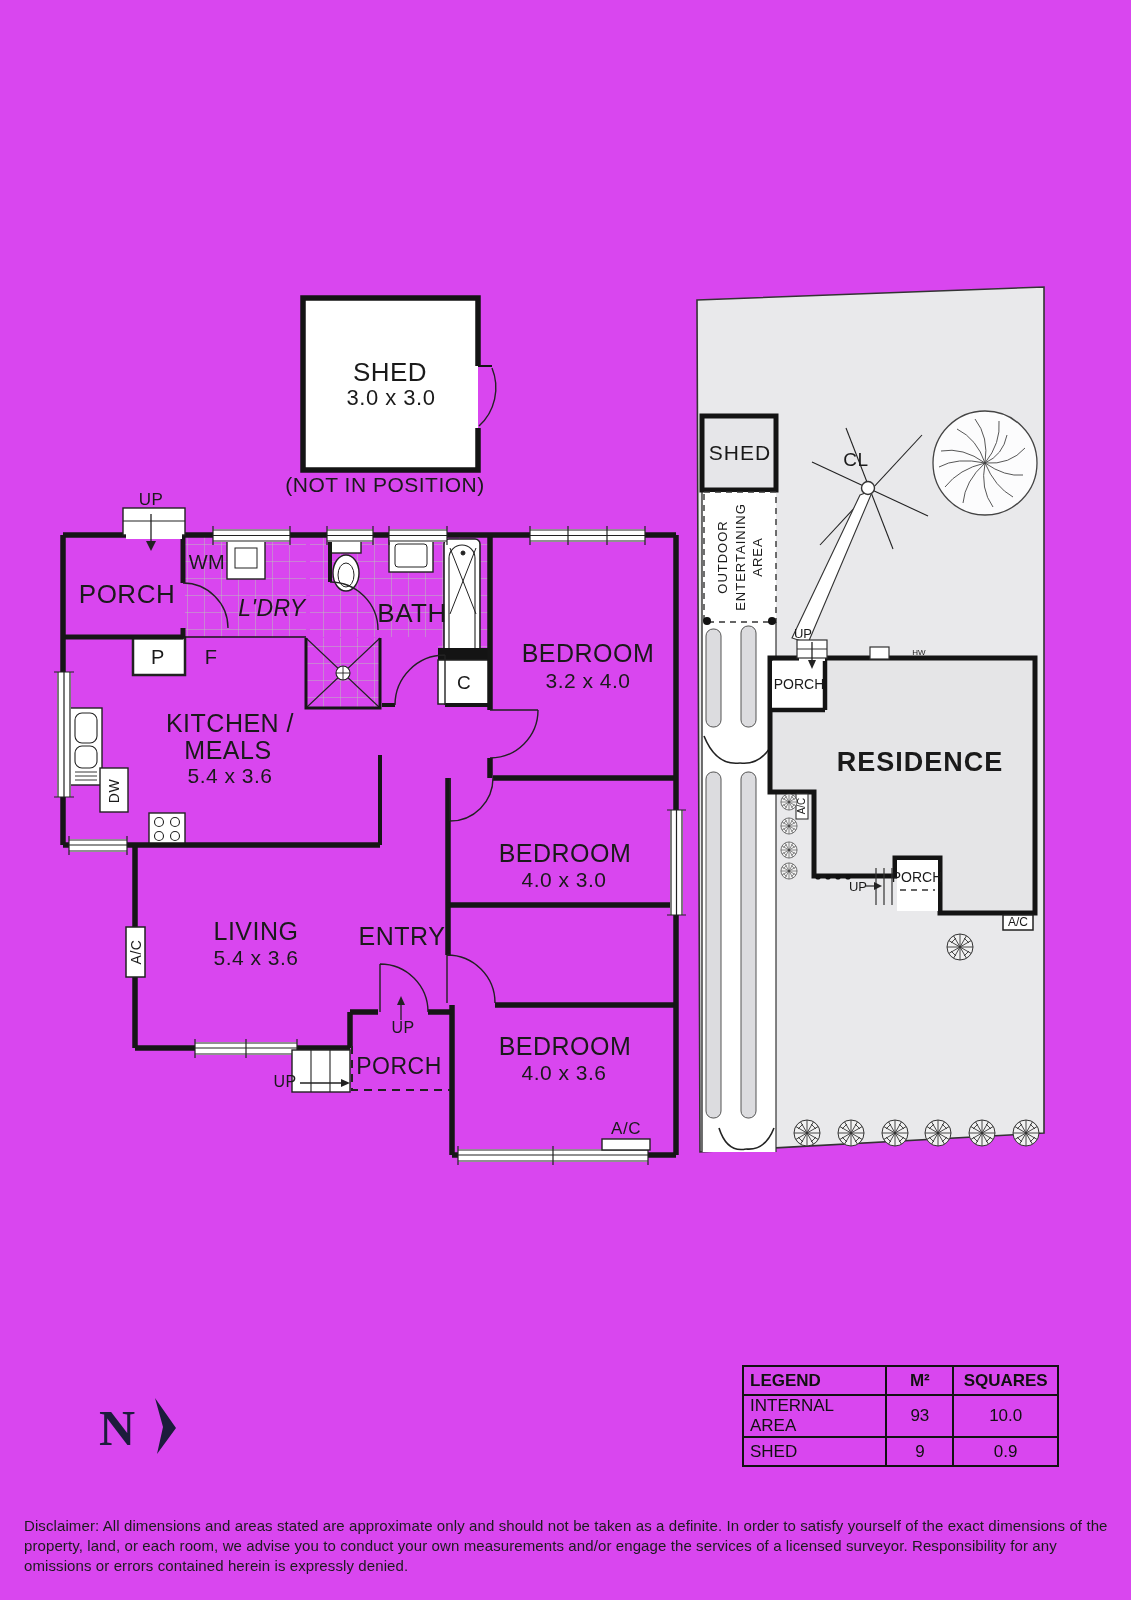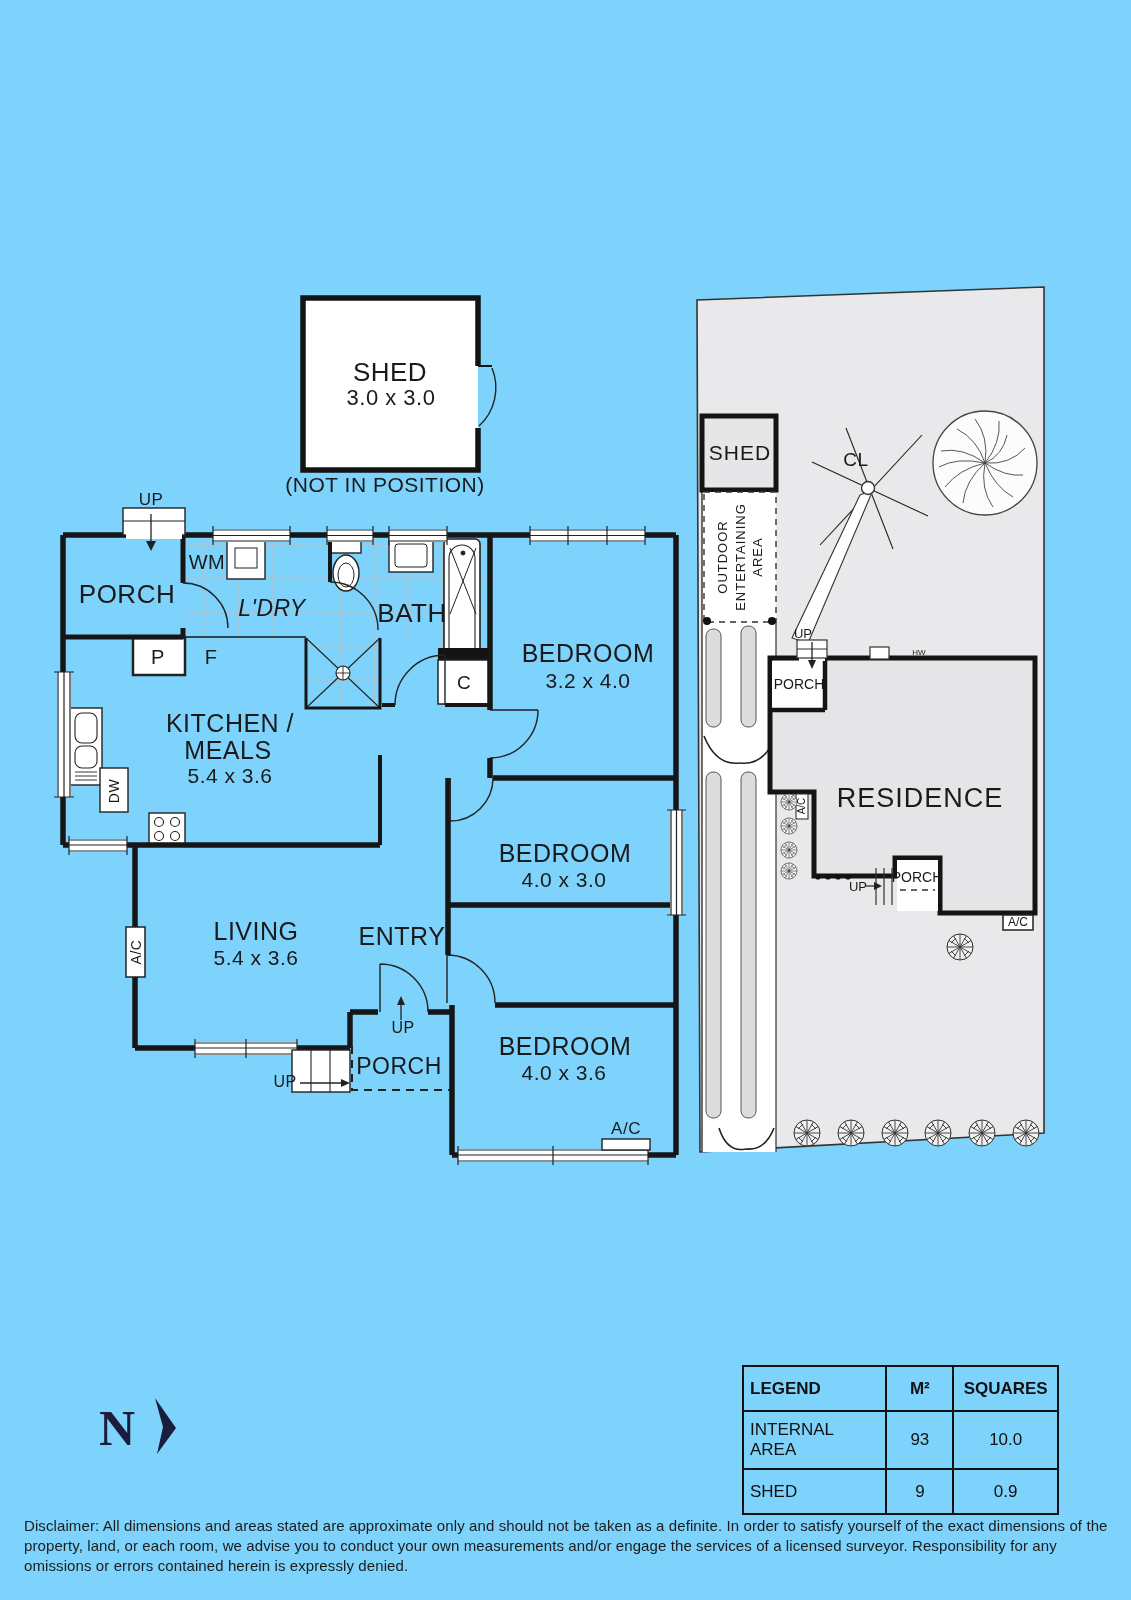--- a/index.html
+++ b/index.html
@@ -1,26 +1,26 @@
 <!DOCTYPE html>
 <html><head>
 <meta charset="utf-8">
 <style>
   html,body{margin:0;padding:0;background:#ffffff;}
-  .page{position:relative;width:1131px;height:1600px;background:#7dd3fc;overflow:hidden;
+  .page{position:relative;width:1131px;height:1600px;background:#d946ef;overflow:hidden;
         font-family:"Liberation Sans",sans-serif;color:#161616;}
   svg{position:absolute;left:0;top:0;}
   .lbl{position:absolute;transform:translate(-50%,-50%);white-space:nowrap;
        font-family:"Liberation Sans",sans-serif;color:#1a1a1a;letter-spacing:0.5px;line-height:1;}
   .rot{transform:translate(-50%,-50%) rotate(-90deg);}
   .oea{position:absolute;transform:translate(-50%,-50%) rotate(-90deg);text-align:center;
        font-size:13px;letter-spacing:1px;line-height:1.35;color:#1a1a1a;}
   .legend-table{position:absolute;left:742px;top:1365px;width:317px;border-collapse:collapse;
        font-size:17px;color:#111;}
-  .legend-table th,.legend-table td{border:2px solid #111;height:27px;padding:8px 6px;}
+  .legend-table th,.legend-table td{border:2px solid #111;height:27px;padding:0 6px;}
   .legend-table th{font-weight:bold;text-align:left;}
   .legend-table th.num,.legend-table td.num{text-align:center;}
   .legend-table td{font-weight:normal;text-align:left;}
   .disclaimer{position:absolute;left:24px;top:1516px;width:1095px;text-align:left;
        font-size:15px;line-height:1.34;color:#1c1c1c;letter-spacing:0.1px;}
   .north-n{position:absolute;left:117px;top:1428px;transform:translate(-50%,-50%);
        font-family:"Liberation Serif",serif;font-weight:bold;font-size:50px;color:#1c1c3c;}
 </style>
 </head>
 <body>
@@ -359,21 +359,21 @@
 <div class="lbl" style="left:399px;top:1066px;font-size:23px;">PORCH</div>
 <div class="lbl" style="left:285px;top:1082px;font-size:16px;">UP</div>
 
 <div class="lbl" style="left:740px;top:452px;font-size:21px;letter-spacing:1px;">SHED</div>
 <div class="oea" style="left:740px;top:557px;">
   <div>OUTDOOR</div>
   <div>ENTERTAINING</div>
   <div>AREA</div>
 </div>
 <div class="lbl" style="left:856px;top:459px;font-size:19px;">CL</div>
-<div class="lbl" style="left:920px;top:798px;font-size:27px;letter-spacing:1px;">RESIDENCE</div>
+<div class="lbl" style="left:920px;top:762px;font-size:27px;letter-spacing:1px;font-weight:bold;">RESIDENCE</div>
 <div class="lbl" style="left:799px;top:684px;font-size:14px;letter-spacing:0;">PORCH</div>
 <div class="lbl" style="left:803px;top:633px;font-size:13px;letter-spacing:0;">UP</div>
 <div class="lbl" style="left:919px;top:653px;font-size:8px;letter-spacing:0;">HW</div>
 <div class="lbl rot" style="left:802px;top:806px;font-size:10px;letter-spacing:0;">A/C</div>
 <div class="lbl" style="left:917px;top:877px;font-size:14px;letter-spacing:0;">PORCH</div>
 <div class="lbl" style="left:858px;top:886px;font-size:13px;letter-spacing:0;">UP</div>
 <div class="lbl" style="left:1018px;top:922px;font-size:12px;letter-spacing:0;">A/C</div>
 
 <table class="legend-table">
   <tbody>

